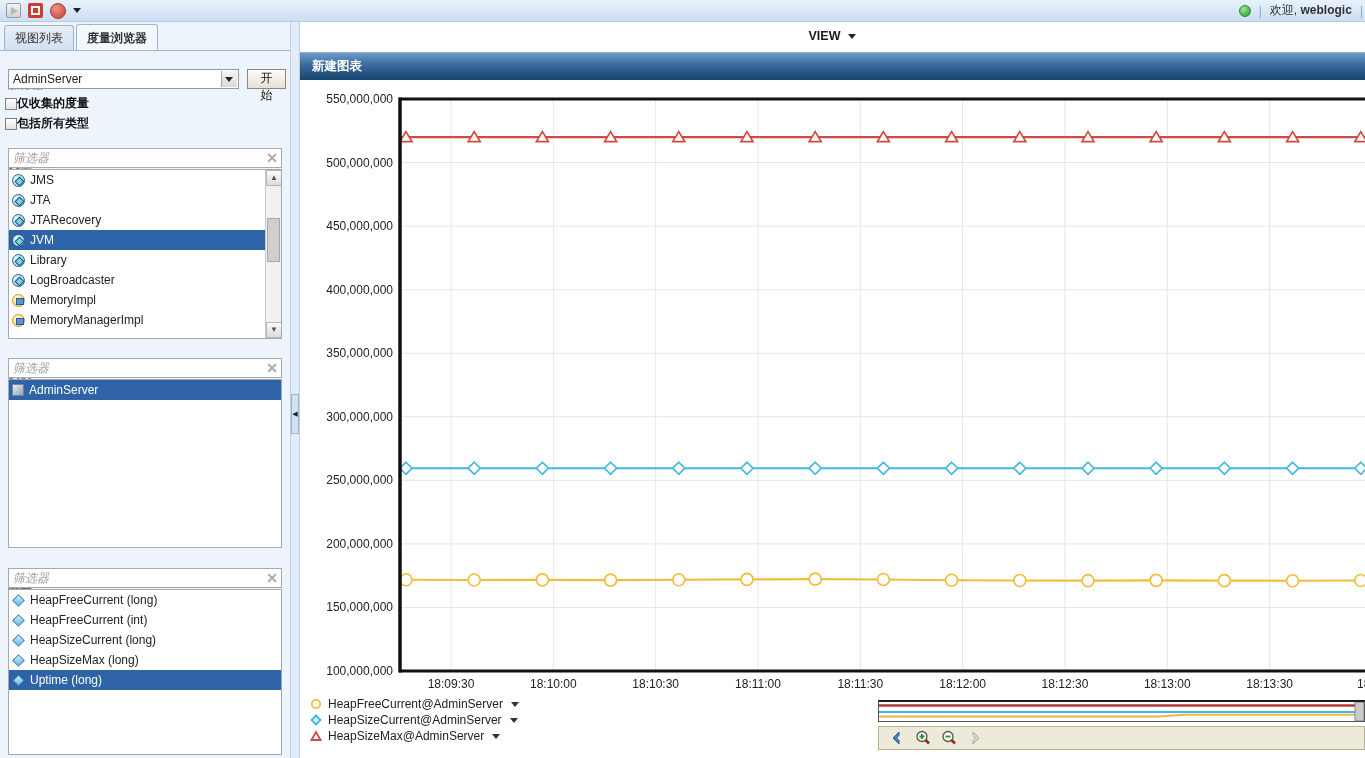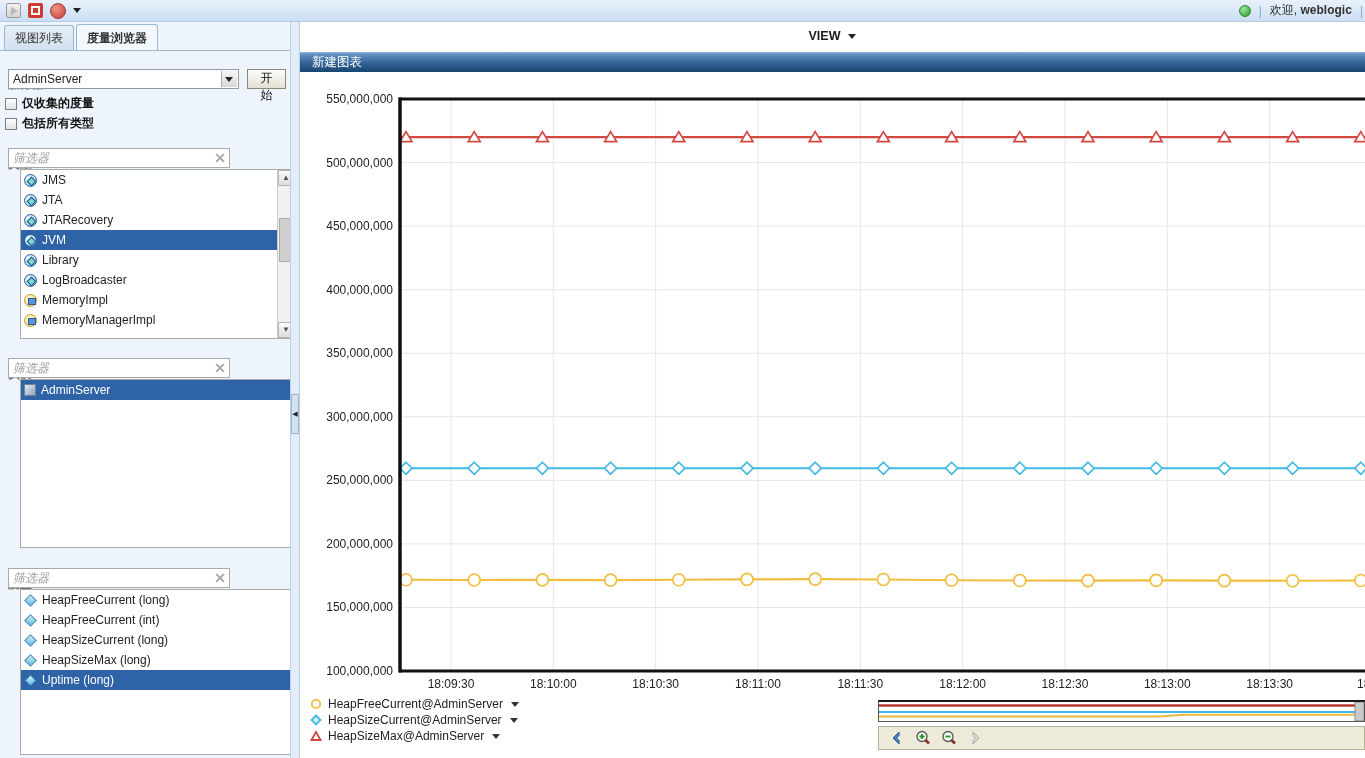--- a/index.html
+++ b/index.html
@@ -28,51 +28,51 @@
   .tab { padding:4px 10px 3px; border:1px solid #9db6d0; border-bottom:none; border-radius:3px 3px 0 0; background:linear-gradient(180deg,#e7eef7,#d3e0ef); color:#333; margin-right:2px; }
   .tab.active { background:#f3f8fd; font-weight:bold; padding-top:5px; }
   #tabline { position:absolute; left:0; top:28px; width:290px; height:1px; background:#9db6d0; }
 
   .sec-label { font-size:12px; font-weight:bold; color:#737373;margin-top:22px; }
   #server-label { left:8px; top:32px; }
   #server-row { left:8px; top:47px; width:278px; height:20px; display:flex; gap:8px; }
   #server-select { width:238px; height:20px; background:#fff; border:1px solid #8f9bab; font-size:12px; color:#222; display:flex; align-items:center; padding:0 4px; position:relative; }
   #server-select .sel-btn { position:absolute; right:1px; top:1px; width:16px; height:16px; background:linear-gradient(180deg,#f5f5f5,#d8d8d8); border-left:1px solid #aaa; display:flex; align-items:center; justify-content:center; }
   .btn { height:20px; padding:0 7px; font-size:12px; background:linear-gradient(180deg,#fdfdfb,#e3e0d5); border:1px solid #8a8876; border-radius:0; color:#111; }
-  .chk-row { left:5px; display:flex; align-items:center; gap:5px; font-size:12px; font-weight:bold; color:#111; }
+  .chk-row { left:5px; display:flex; align-items:center; font-size:12px; font-weight:bold; color:#111; }
   .chk { width:12px; height:12px; background:linear-gradient(180deg,#fff,#e2e2e2); border:1px solid #7e7e7e; }
 
-  .filter-row { left:8px; width:222px; height:20px; background:#fff; border:1px solid #a9a9a9; display:flex; align-items:center; }
+  .filter-row { left:8px; width:274px; height:20px; background:#fff; border:1px solid #a9a9a9; display:flex; align-items:center; }
   .filter-text { flex:1; font-size:12px; font-style:italic; color:#9a9a9a; font-family:"Liberation Serif",serif; padding-left:4px; }
   .clear-x { width:18px; text-align:center; font-size:14px; font-weight:bold; color:#a9a9a9; text-shadow:1px 1px 0 #fff; }
 
-  .listbox { left:8px; width:274px; background:#fff; border:1px solid #a9a9a9; overflow:hidden; position:absolute;margin-left:12px; }
+  .listbox { left:8px; width:274px; background:#fff; border:1px solid #a9a9a9; overflow:hidden; position:absolute; }
   .list-row { height:20px; display:flex; align-items:center; gap:5px; padding-left:3px; font-size:12px; color:#222; white-space:nowrap; }
   .list-row.selected { background:#2f63a7; color:#fff; }
   .ic-mbean { width:13px; height:13px; border-radius:50%; background:radial-gradient(circle at 35% 30%,#eaf6fd,#a8d4ee 75%); border:1px solid #2a5c9a; position:relative; flex:0 0 auto; }
   .ic-mbean:before { content:""; position:absolute; left:3px; top:3px; width:5px; height:5px; background:#7fd6d0; border:1px solid #1d4f86; transform:rotate(45deg); }
   .ic-memory { width:13px; height:13px; border-radius:50%; background:radial-gradient(circle at 35% 30%,#fff6d8,#ffd97a 75%); border:1px solid #c8982a; position:relative; flex:0 0 auto; }
   .ic-memory:before { content:""; position:absolute; left:3px; top:3px; width:6px; height:5px; background:#5a93d6; border:1px solid #2a5c9a; }
   .ic-cube { width:12px; height:12px; background:linear-gradient(135deg,#e8edf2 0%,#b9c7d6 50%,#90a5ba 100%); border:1px solid #6f8299; flex:0 0 auto; }
   .ic-diamond { width:9px; height:9px; transform:rotate(45deg); background:linear-gradient(135deg,#d6effa,#5fb7e4); border:1px solid #2f7fb5; margin:0 2px; flex:0 0 auto; }
   
   #type-scroll { position:absolute; right:0; top:0; width:16px; height:100%; background:#f1f1f1; border-left:1px solid #c9c9c9; }
   .sb-btn { position:absolute; left:0; width:16px; height:16px; background:linear-gradient(180deg,#fbfbfb,#dcdcdc); border:1px solid #b5b5b5; font-size:8px; color:#555; text-align:center; line-height:14px; }
   #type-thumb { position:absolute; left:1px; top:48px; width:13px; height:44px; background:#cfcfcf; border:1px solid #a8a8a8; }
 
   
   #splitter { position:absolute; left:290px; top:22px; width:10px; height:736px; background:#e2edf9; border-left:1px solid #bcd0e6; border-right:1px solid #bcd0e6; }
   #collapse-btn { position:absolute; left:0px; top:372px; width:8px; height:40px; background:#d3e2f2; border:1px solid #9db6d0; font-size:7px; color:#222; display:flex; align-items:center; justify-content:center; }
 
   
   #main { position:absolute; left:300px; top:22px; width:1065px; height:736px; background:#fff;padding-left:31px; }
   #view-row { position:absolute; left:0; top:0; width:100%; height:28px; display:flex; align-items:center; justify-content:center; gap:8px; font-size:12.5px; font-weight:bold; color:#1a1a1a; }
-  #chart-header { position:absolute; left:0; top:30px; width:100%; height:20px;
+  #chart-header { position:absolute; left:0; top:30px; width:100%; height:28px;
     background:linear-gradient(180deg,#6d9ac7 0%,#39699e 45%,#17456f 100%);
-    color:#fff; font-size:12.5px; font-weight:normal; display:flex; align-items:center; padding-left:12px; border-top:1px solid #8fb2d4; }
+    color:#fff; font-size:12.5px; font-weight:bold; display:flex; align-items:center; padding-left:12px; border-top:1px solid #8fb2d4; }
   #chart-wrap { position:absolute; left:16px; top:52px; width:1065px; height:622px; }
 
   
   #legend { position:absolute; left:10px; top:674px; font-size:12px; color:#222; }
   .leg-row { display:flex; align-items:center; gap:6px; height:16px; }
   .leg-caret { width:0; height:0; border-left:4px solid transparent; border-right:4px solid transparent; border-top:5px solid #333; margin-left:2px; }
 
   
   #navigator { position:absolute; left:578px; top:678px; width:487px; height:22px; background:#fff; border:1px solid #555; border-top:2px solid #1a1a1a; }
   #nav-toolbar { position:absolute; left:578px; top:704px; width:487px; height:24px; background:#edead9; border:1px solid #b5b29a; display:flex; align-items:center; gap:10px; padding-left:10px; }

